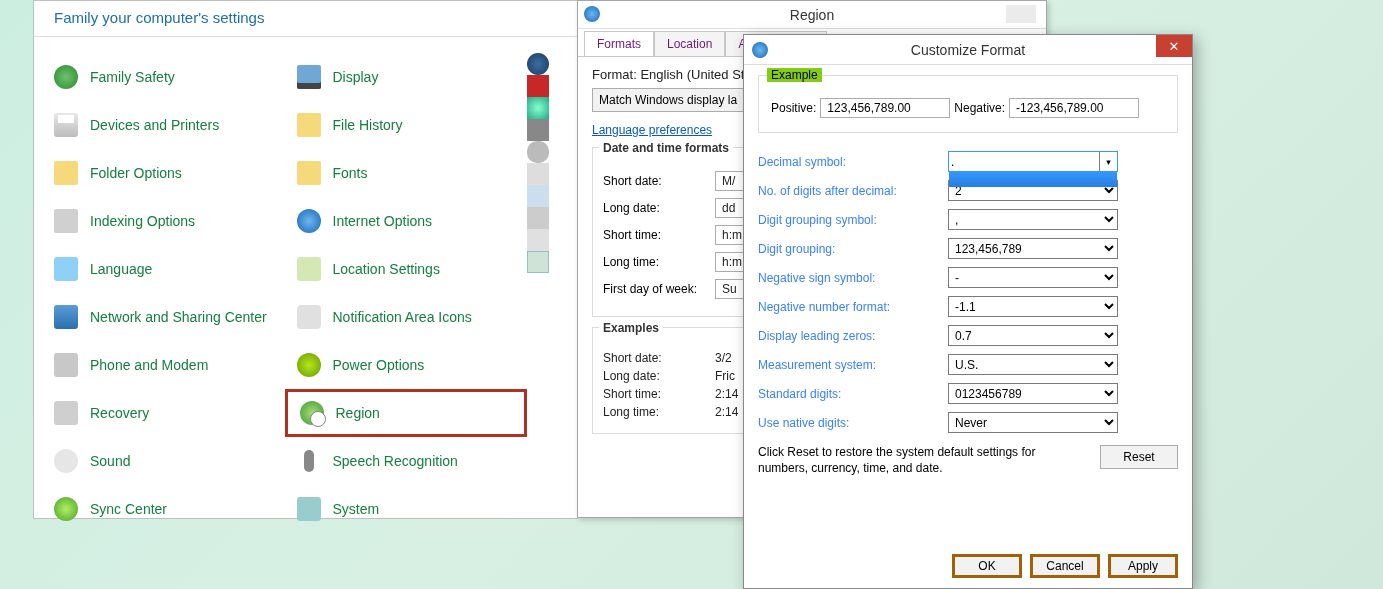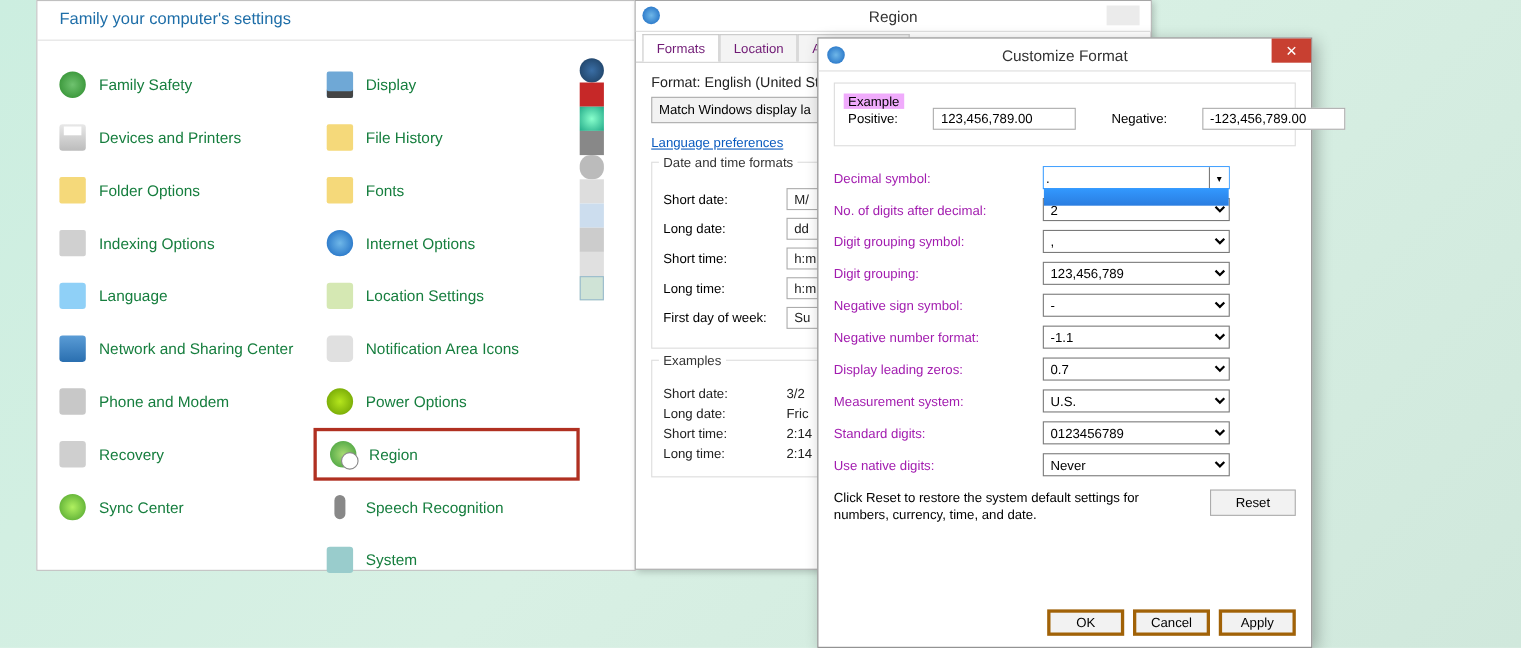--- a/index.html
+++ b/index.html
@@ -24,45 +24,45 @@
 .region-titlebar .title { font-size: 14px; color: #333; }
 .region-titlebar .close { position:absolute; right:10px; top:4px; width:30px; height:18px; background:#ebebeb; }
 .region-tabs { display:flex; border-bottom: 1px solid #c8c8c8; padding: 2px 6px 0 6px; }
 .region-tab { padding: 5px 12px; font-size: 12px; border: 1px solid #c8c8c8; border-bottom: none; margin-right: 0px; background:#f4f4f4; color:#701a75; cursor:pointer; }
 .region-tab.active { background:#fff; }
 .region-body { padding: 10px 14px; font-size: 13px; color:#222; }
 .region-body .format-line { margin-bottom: 6px; }
 .region-body .match-btn { display:block; width:100%; border:1px solid #acacac; background:#f2f2f2; padding:4px 6px; font-size:12px; text-align:left; margin-bottom: 10px; }
 .region-body .lang-link { color: #0b5bbf; text-decoration: underline; font-size:12px; cursor:pointer; }
 .fieldset { border: 1px solid #dcdcdc; margin-top: 10px; padding: 8px 10px 10px 10px; }
-.fieldset-title { position:relative; top:-16px; left:-4px; background:#fff; padding:0 4px; font-size:12px; color:#333; display:inline-block; }
+.fieldset-title { position:relative; top:-16px; left:-4px; background:#fff; padding:0 4px; font-size:12px; color:#333; display:inline-block;font-weight:bold; }
 .region-row { display:flex; align-items:center; margin-bottom:7px; font-size:12px; }
 .region-row .rlabel { width:112px; color:#000; }
 .region-row .rval { border:1px solid #acacac; background:#fff; padding:2px 6px; width: 40px; overflow:hidden; white-space:nowrap; font-size:12px; }
 .ex-row { display:flex; font-size:12px; margin-bottom:4px; }
 .ex-row .rlabel { width:112px; }
 .ex-row .rval2 { }
 
 
 .cust-window { position: absolute; left: 743px; top: 34px; width: 450px; height: 555px; background: #fff; border: 1px solid #888; box-shadow: 4px 4px 14px rgba(0,0,0,0.3); }
 .cust-titlebar { height: 30px; display:flex; align-items:center; justify-content:center; position:relative; border-bottom:1px solid #ddd; }
 .cust-titlebar .ticon { position:absolute; left:8px; top:7px; width:16px; height:16px; }
 .cust-titlebar .title { font-size: 14px; color:#333; }
 .cust-titlebar .close { position:absolute; right:0px; top:0px; width:36px; height:22px; background:#c84031; color:#fff; display:flex; align-items:center; justify-content:center; font-size:13px; cursor:pointer; }
 .cust-tabs { display:flex; border-bottom:1px solid #c8c8c8; padding: 4px 6px 0 6px; }
 .cust-tab { padding: 4px 12px; font-size:12px; border:1px solid #c8c8c8; border-bottom:none; background:#f4f4f4; cursor:pointer; }
 .cust-tab.active { background:#fff; }
 .cust-body { padding: 10px 14px; }
 .example-box { border:1px solid #dcdcdc; padding: 22px 12px 14px 12px; position:relative; margin-bottom: 18px; }
-.example-box .ex-title { position:absolute; top:-8px; left:8px; background:#f0abfc; padding:0 4px; font-size:12px;margin-top:17px; }
-.example-box .ex-grid { display:flex; gap: 32px; align-items:center; font-size:12px; }
+.example-box .ex-title { position:absolute; top:-8px; left:8px; background:#84cc16; padding:0 4px; font-size:12px; }
+.example-box .ex-grid { display:flex; gap: 4px; align-items:center; font-size:12px; }
 .example-box .ex-grid input { border:1px solid #acacac; padding:2px 6px; width:130px; font-size:12px; }
 
 .cust-row { display:flex; align-items:center; margin-bottom:8px; }
-.cust-row .clabel { width: 190px; font-size:12px; color:#a21caf; }
+.cust-row .clabel { width: 190px; font-size:12px; color:#3b82f6; }
 .cust-row select { width: 170px; border:1px solid #7a7a7a; background:#fff; padding:1px 2px; font-size:12px; height: 21px; }
 .combo-open { border: 1px solid #3399ff; display:inline-block; width:170px; position:relative; }
 .combo-open .combo-input { width:100%; padding:1px 2px; font-size:12px; height:19px; border:none; }
 .combo-open .combo-arrow { position:absolute; right:0; top:0; width:18px; height:100%; border-left:1px solid #7a7a7a; display:flex; align-items:center; justify-content:center; font-size:9px; }
 .combo-dropdown { position:absolute; left:0; top:100%; width:100%; background: linear-gradient(#3399ff,#2a7de0); height:16px; z-index:10; }
 
 .reset-row { display:flex; align-items:flex-start; gap: 16px; margin-top: 12px; font-size:12px; }
 .reset-row .reset-text { flex:1; color:#000; line-height:1.3; }
 .reset-row button { width: 78px; height:24px; border:1px solid #acacac; background:#f2f2f2; font-size:12px; cursor:pointer; }
 
@@ -154,20 +154,26 @@
           <span class="label">Phone and Modem</span>
         </div>
         <div class="cp-item">
           <span class="icon">
             <span class="ic ic-recover"></span>
           </span>
           <span class="label">Recovery</span>
         </div>
         <div class="cp-item">
           <span class="icon">
+            <span class="ic ic-sound"></span>
+          </span>
+          <span class="label">Sound</span>
+        </div>
+        <div class="cp-item">
+          <span class="icon">
             <span class="ic ic-sync"></span>
           </span>
           <span class="label">Sync Center</span>
         </div>
       </div>
     <div class="cp-col" id="cp-col2">
         <div class="cp-item">
           <span class="icon">
             <span class="ic ic-display"></span>
           </span>

